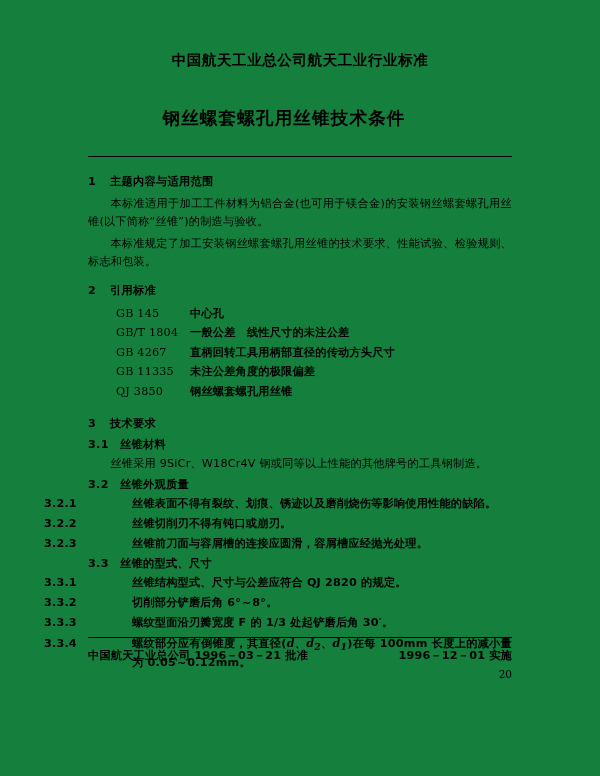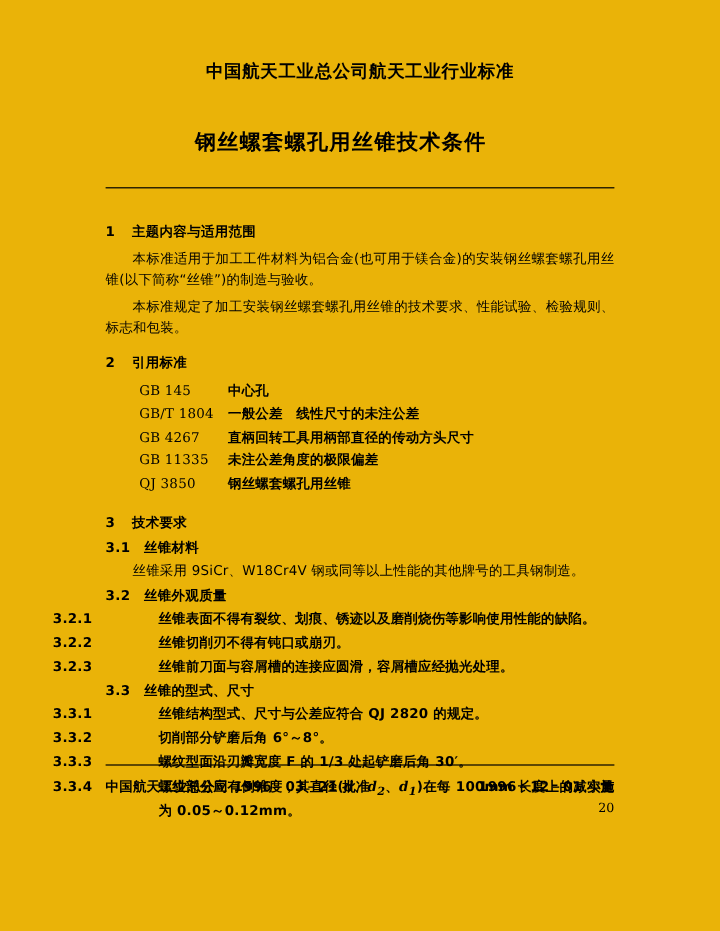--- a/index.html
+++ b/index.html
@@ -14,21 +14,21 @@
     font-family: "DejaVu Sans", "Liberation Sans", sans-serif;
     color: #000000;
     overflow: hidden;
   }
 
   .page {
     position: absolute;
     left: 0; top: 0;
     width: 600px;
     height: 776px;
-    background: #eab308;
+    background: #15803d;
   }
 
   
   .masthead {
     position: absolute;
     left: 0;
     top: 52px;
     width: 600px;
     text-align: center;
   }
@@ -67,21 +67,21 @@
     top: 156px;
     width: 424px;
     height: 1px;
     background: #000000;
   }
 
   
   .body-area {
     position: absolute;
     left: 88px;
-    top: 186px;
+    top: 174px;
     width: 424px;
   }
 
   .h-sec {
     font-size: 11.2px;
     font-weight: bold;
     margin: 0 0 6px 0;
     letter-spacing: 0.3px;
   }
   .h-sec .num {

